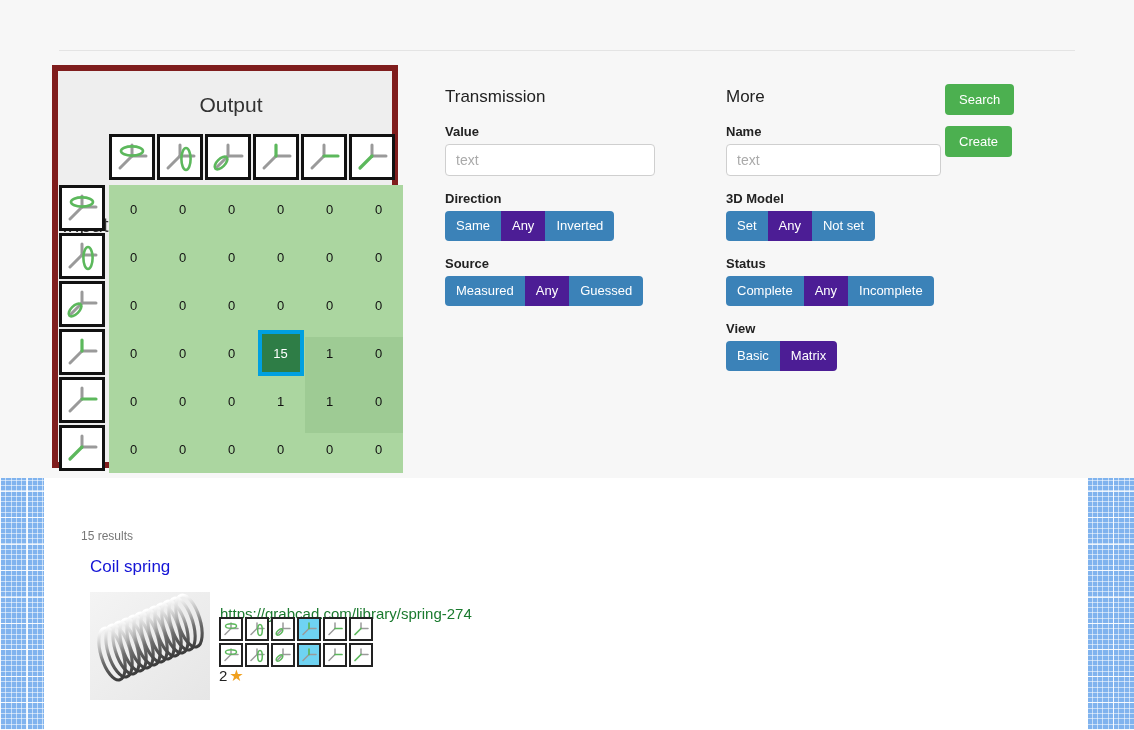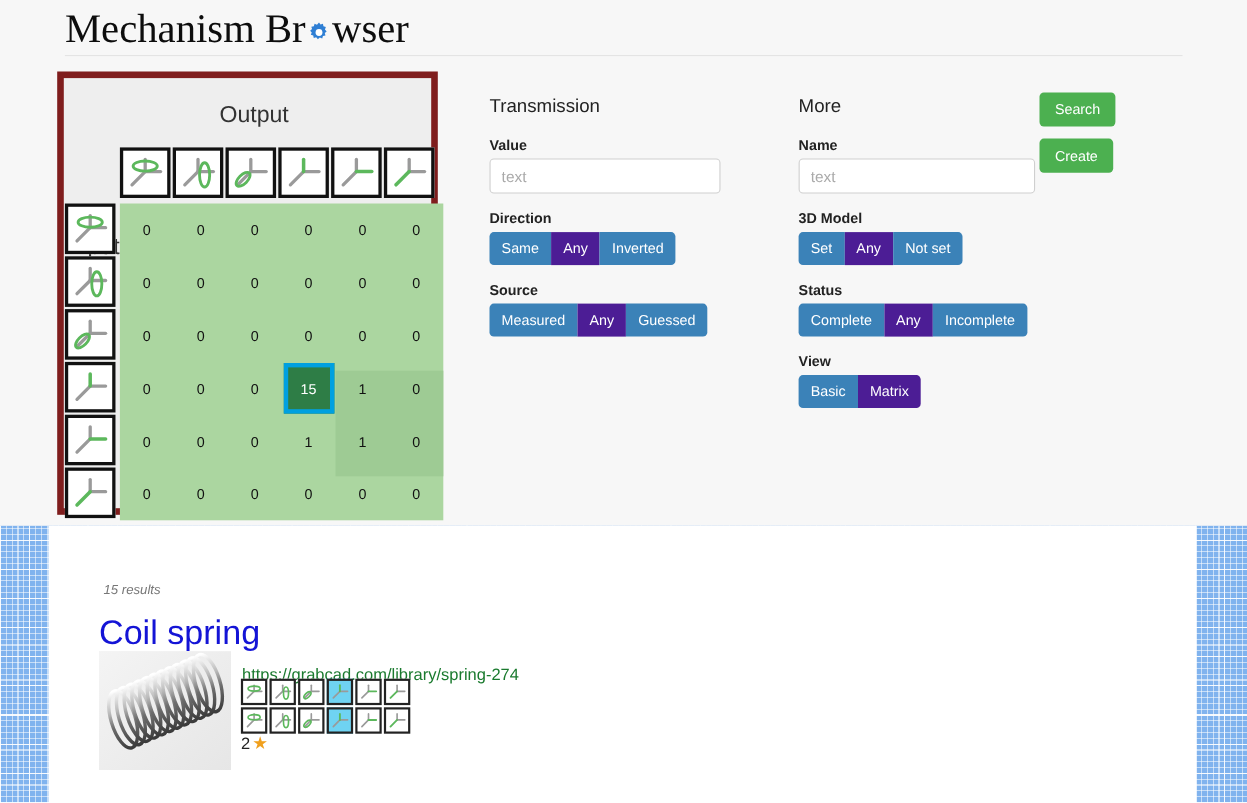--- a/index.html
+++ b/index.html
@@ -129,24 +129,24 @@
       repeating-linear-gradient(90deg, rgba(255,255,255,.55) 0 1px, rgba(255,255,255,0) 1px 5.3px),
       repeating-linear-gradient(0deg, rgba(255,255,255,.85) 0 1px, rgba(255,255,255,0) 1px 26.5px),
       repeating-linear-gradient(90deg, rgba(255,255,255,.85) 0 1px, rgba(255,255,255,0) 1px 26.5px),
       #80b3ee;
   }
   #results-sheet{
     position:absolute;left:44px;top:478px;width:1044px;height:252px;
     background:#ffffff;
   }
   #results-count{
-    position:absolute;left:94px;top:529px;font-size:12px;color:#777;font-style:italic;
+    position:absolute;left:81px;top:529px;font-size:12px;color:#777;
   }
   #result-title{
-    position:absolute;left:90px;top:557px;font-size:31px;color:#1414d6;
+    position:absolute;left:90px;top:557px;font-size:17px;color:#1414d6;
     cursor:pointer;
   }
   #result-thumb{
     position:absolute;left:90px;top:592px;width:120px;height:108px;
     background:linear-gradient(160deg,#f2f2f2,#e9e9e9);
     overflow:hidden;
   }
   #result-thumb svg{display:block;}
   #result-url{
     position:absolute;left:220px;top:605px;font-size:15px;color:#1a7a2e;
@@ -164,28 +164,20 @@
   .mini-cell svg{display:block;width:100%;height:100%;}
   #result-rating{
     position:absolute;left:219px;top:666px;font-size:15px;color:#222;
   }
   #result-rating .star{color:#f0a01e;font-size:16px;margin-left:2px;}
 </style>
 </head>
 <body>
 
 <div id="header">
-  <div id="page-title">
-    <span>Mechanism Br</span><span class="gear-glyph"><svg viewBox="0 0 24 24">
-          <g fill="#2f7fd4">
-            <path d="M12 1.6l1.5 2.0 2.4-.7.5 2.5 2.4.7-.9 2.4 1.7 1.9-1.9 1.7.7 2.4-2.5.5-.7 2.4-2.4-.9-1.9 1.7-1.7-1.9-2.4.7-.5-2.5-2.4-.7.9-2.4L3.2 9.8l1.9-1.7-.7-2.4 2.5-.5.7-2.4 2.4.9z"></path>
-          </g>
-          <circle cx="12" cy="11.5" r="3.4" fill="#ffffff"></circle>
-        </svg></span><span>wser</span>
-  </div>
   <div id="title-rule"></div>
 </div>
 
 <div id="matrix-panel">
   <div id="matrix-output-label">Output</div>
   <div id="matrix-input-label">Input</div>
 
   <div id="col-headers">
     <div class="dof-cell">
       <svg viewBox="0 0 40 40">

